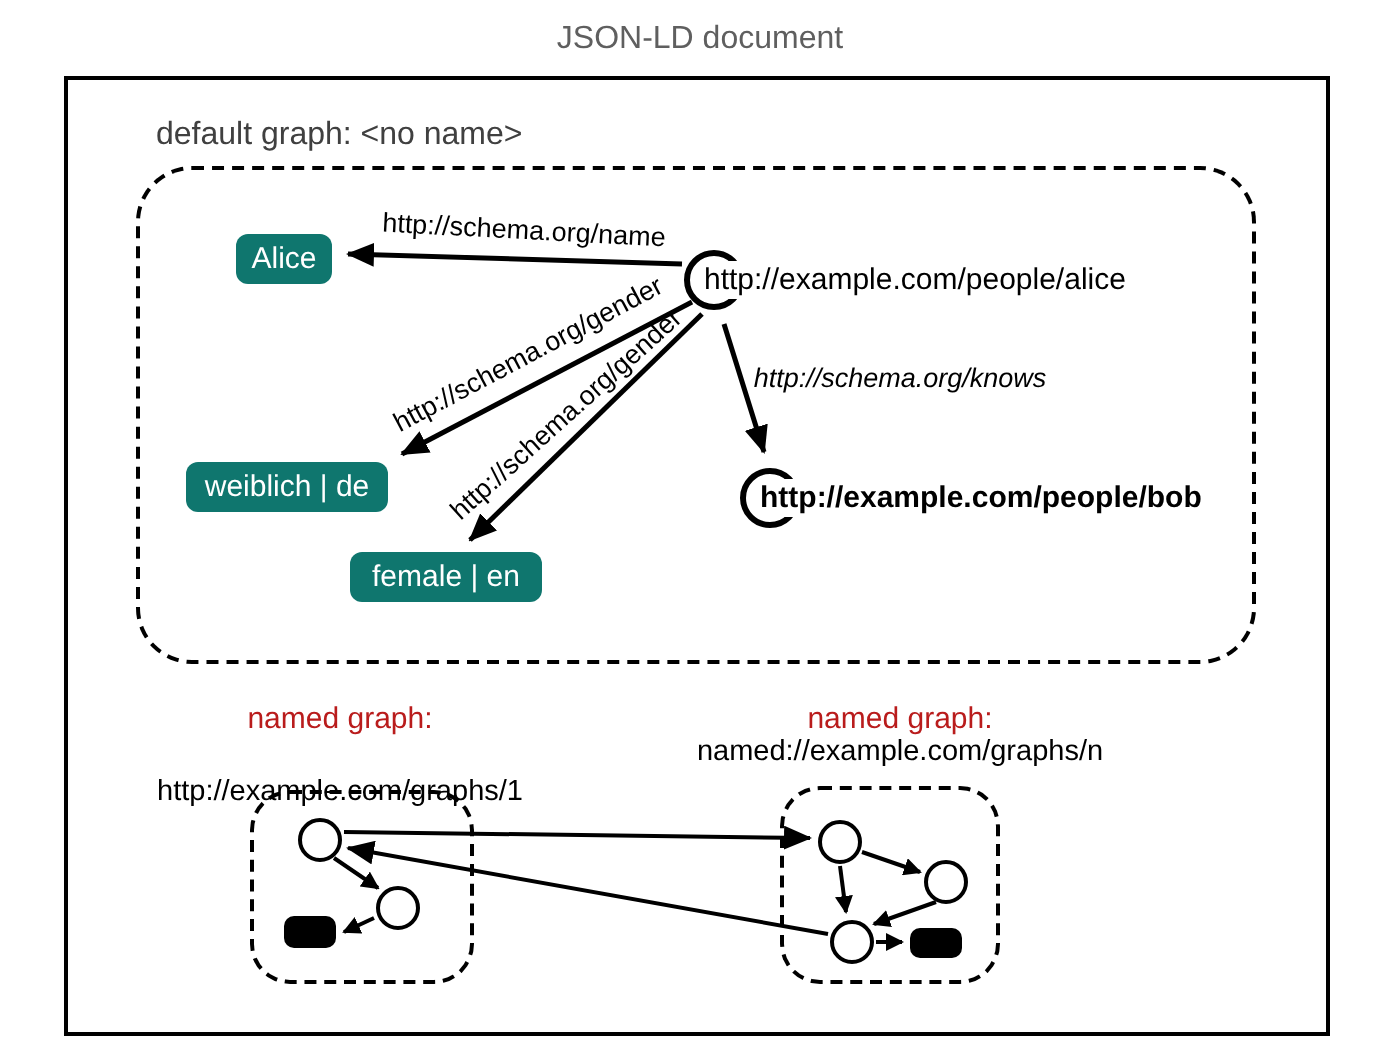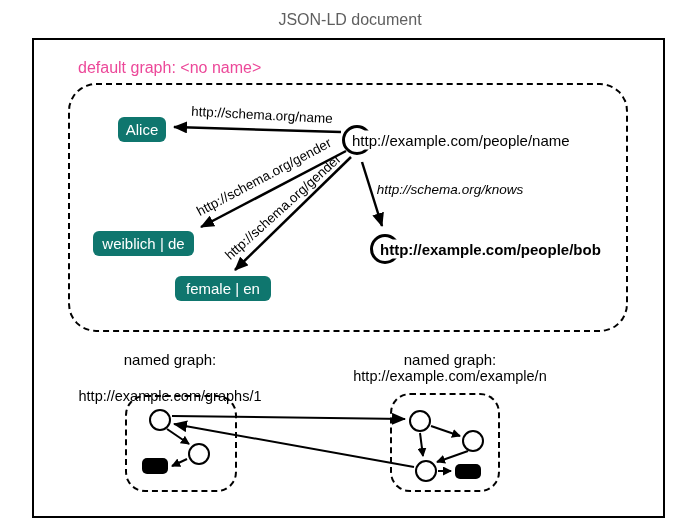--- a/index.html
+++ b/index.html
@@ -2,21 +2,21 @@
 <html><head>
 <meta charset="utf-8">
 <style>
   html,body{margin:0;padding:0;width:700px;height:525px;overflow:hidden;background:#fff;
             font-family:"Liberation Sans",sans-serif;}
   .stage{position:absolute;left:0;top:0;width:700px;height:516px;}
   .page-title{position:absolute;left:0;top:11px;width:700px;text-align:center;
               font-size:16px;color:#5f5f5f;}
   .doc-box{position:absolute;left:32px;top:38px;width:629px;height:476px;
            border:2px solid #000;background:#fff;}
-  .dg-label{position:absolute;left:78px;top:59px;font-size:16px;color:#ec4899;}
+  .dg-label{position:absolute;left:78px;top:59px;font-size:16px;color:#404040;}
   .dashed-box{position:absolute;border:2px dashed #000;border-radius:28px;background:transparent;}
   .dg-box{left:68px;top:83px;width:556px;height:245px;}
   .g1-box{left:125px;top:395px;width:108px;height:93px;border-radius:20px;}
   .gn-box{left:390px;top:393px;width:106px;height:95px;border-radius:20px;}
   .lit{position:absolute;background:#0f766e;color:#fff;border-radius:6px;font-size:15px;
        display:flex;align-items:center;justify-content:center;white-space:nowrap;}
   .lit-alice{left:118px;top:117px;width:48px;height:25px;}
   .lit-de{left:93px;top:231px;width:101px;height:25px;}
   .lit-en{left:175px;top:276px;width:96px;height:25px;}
   .iri-node{position:absolute;width:30px;height:30px;}
@@ -24,21 +24,21 @@
                border:3px solid #000;border-radius:50%;background:#fff;}
   .iri-label{position:absolute;left:10px;top:50%;transform:translateY(-50%);
              background:#fff;font-size:15px;color:#000;white-space:nowrap;padding:1px 3px 1px 0;}
   .alice-node{left:342px;top:125px;}
   .bob-node{left:370px;top:234px;font-weight:bold;}
   .edge-label{position:absolute;font-size:13.5px;color:#000;white-space:nowrap;}
   .el-name{left:262px;top:115px;transform:translate(-50%,-50%) rotate(3deg);}
   .el-gde{left:264px;top:177px;transform:translate(-50%,-50%) rotate(-28deg);}
   .el-gen{left:283px;top:207px;transform:translate(-50%,-50%) rotate(-42deg);}
   .el-knows{left:450px;top:189px;transform:translate(-50%,-50%);font-style:italic;}
-  .ng-head{position:absolute;width:220px;text-align:center;font-size:15px;color:#000000;}
+  .ng-head{position:absolute;width:220px;text-align:center;font-size:15px;color:#b91c1c;}
   .ng-iri{position:absolute;width:220px;text-align:center;font-size:14.5px;color:#000;}
   .ng1-head{left:60px;top:351px;}  .ng1-iri{left:60px;top:356px;margin-top:32px;}
   .ngn-head{left:340px;top:351px;} .ngn-iri{left:340px;top:368px;}
   .g-circle{position:absolute;width:22px;height:22px;box-sizing:border-box;
             border:2.5px solid #000;border-radius:50%;background:#fff;}
   .g-lit{position:absolute;background:#000;border-radius:5px;}
   .edges-svg{position:absolute;left:0;top:0;width:700px;height:525px;pointer-events:none;}
 </style>
 </head>
 <body>
@@ -74,41 +74,41 @@
     <line x1="468" y1="451" x2="437" y2="462" stroke="#000" stroke-width="2" marker-end="url(#ahs)"></line>
     <line x1="438" y1="471" x2="451" y2="471" stroke="#000" stroke-width="2" marker-end="url(#ahs)"></line>
   </svg>
 
   <div class="lit lit-alice">Alice</div>
   <div class="lit lit-en">female | en</div>
   <div class="lit lit-de">weiblich | de</div>
 
   <div class="iri-node alice-node">
     <div class="node-circle"></div>
-    <span class="iri-label">http://example.com/people/name</span>
+    <span class="iri-label">http://example.com/people/alice</span>
   </div>
 
   <div class="iri-node bob-node">
     <div class="node-circle"></div>
     <span class="iri-label">http://example.com/people/bob</span>
   </div>
 
   <span class="edge-label el-name">http://schema.org/name</span>
   <span class="edge-label el-gde">http://schema.org/gender</span>
   <span class="edge-label el-gen">http://schema.org/gender</span>
   <span class="edge-label el-knows">http://schema.org/knows</span>
 
   <div class="ng-head ng1-head">named graph:</div>
   <div class="ng-iri ng1-iri">http://example.com/graphs/1</div>
   <div class="dashed-box g1-box"></div>
   <div class="g-circle" style="left:149px;top:409px;"></div>
   <div class="g-circle" style="left:188px;top:443px;"></div>
   <div class="g-lit" style="left:142px;top:458px;width:26px;height:16px;"></div>
 
   <div class="ng-head ngn-head">named graph:</div>
-  <div class="ng-iri ngn-iri">http://example.com/example/n</div>
+  <div class="ng-iri ngn-iri">named://example.com/graphs/n</div>
   <div class="dashed-box gn-box"></div>
   <div class="g-circle" style="left:409px;top:410px;"></div>
   <div class="g-circle" style="left:462px;top:430px;"></div>
   <div class="g-circle" style="left:415px;top:460px;"></div>
   <div class="g-lit" style="left:455px;top:464px;width:26px;height:15px;"></div>
 
 </div>
 
 </body></html>

